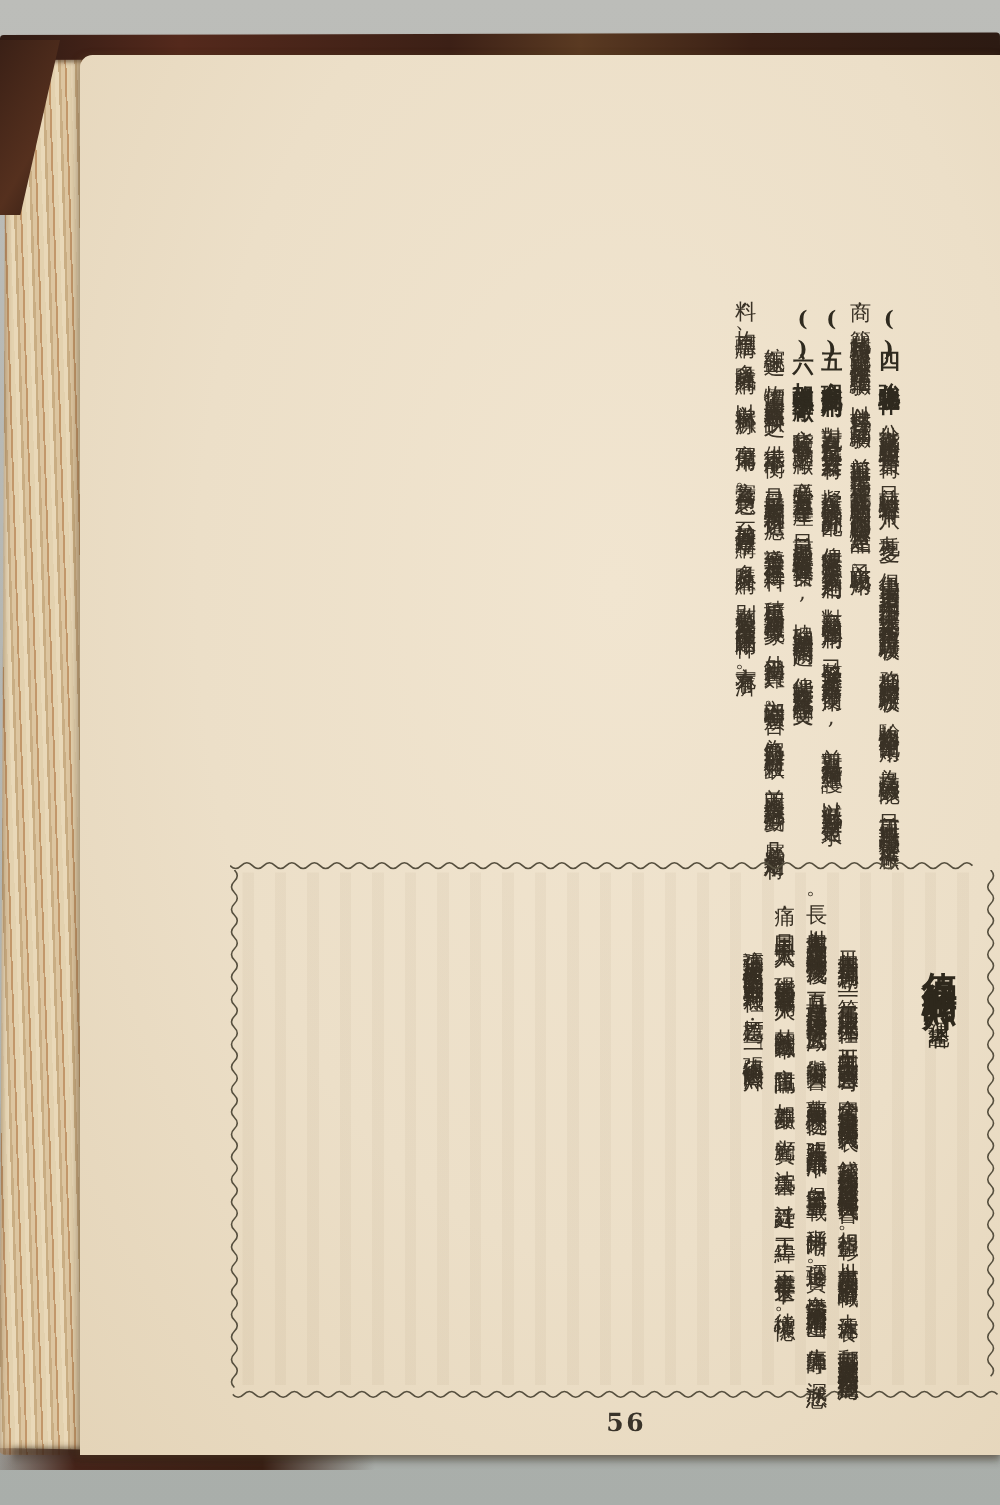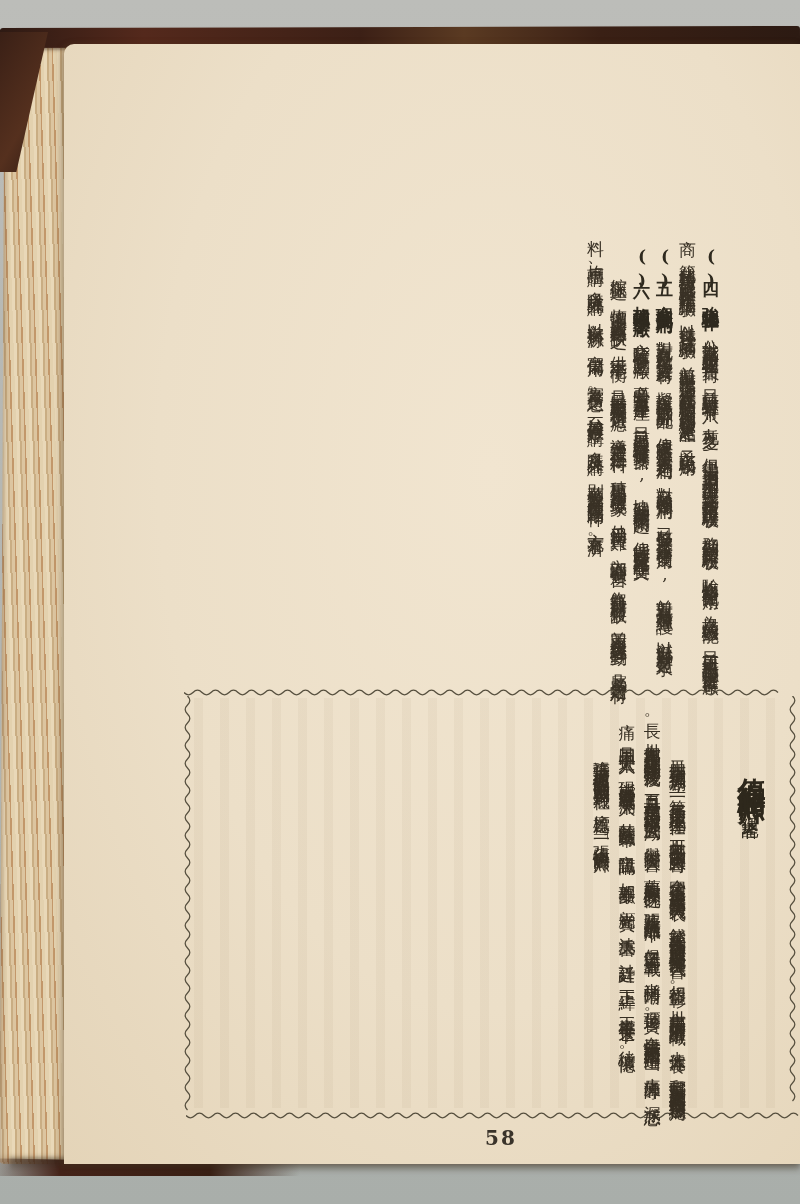--- a/index.html
+++ b/index.html
@@ -144,16 +144,16 @@
         <h2 class="pa-title">值得介紹的照片</h2>
         <div class="pa-byline">退休記者</div>
       </div>
 
       <div class="pa-body">
         <p>卅二年四月電信總局創立,第一任局長由朱一成先生擔任。卅五年國民大會制憲大會時,全國電信工會推選朱先生榮膺國大代表,錢其琛先生則係江蘇南通縣選舉為地方性國大代會,相得益彰。卅六年朱局長因病請准辭職,去滬休養,郵電司幫辦兼副總局長錢公南繼任總局長。卅七年四月票選總統暨副總統任務完成後,五月二日南京電信局招待朱錢兩位等於玄武湖,舉行遊園大會,藉表崇敬與慰問之忱。這張照片在流離顛沛中,保留已逾二十五載,尚稱清晰,彌足珍貴。奈惜朱錢兩公相繼西歸道山,痛失導師,深感悲痛,且因圖中近六十人,現能來臺者連同眷屬不滿十人,其餘關進鐵幕,音訊阻隔,如姜嘉猷,顧光賓,沈秉魯,計舜廷,王正緯,王章權等存亡未卜,徒增懷憶。</p>
         <p>這張彌足珍貴而使人懷念的照片刊載本期封底裡,標題為:「一張值得懷念的照片」。</p>
       </div>
     </section>
 
-    <div class="page-number">58</div>
+    <div class="page-number">56</div>
 
   </div>
 </div>
 
 </body></html>

